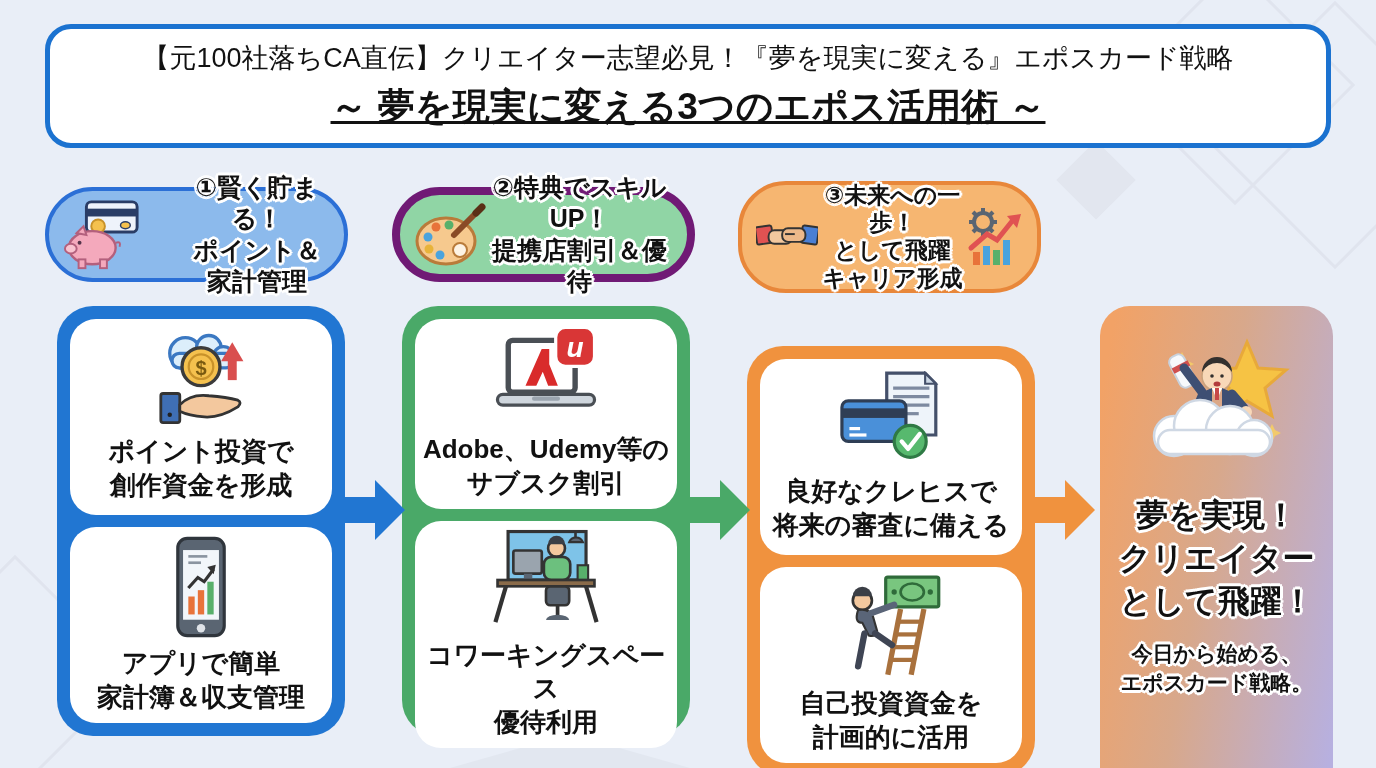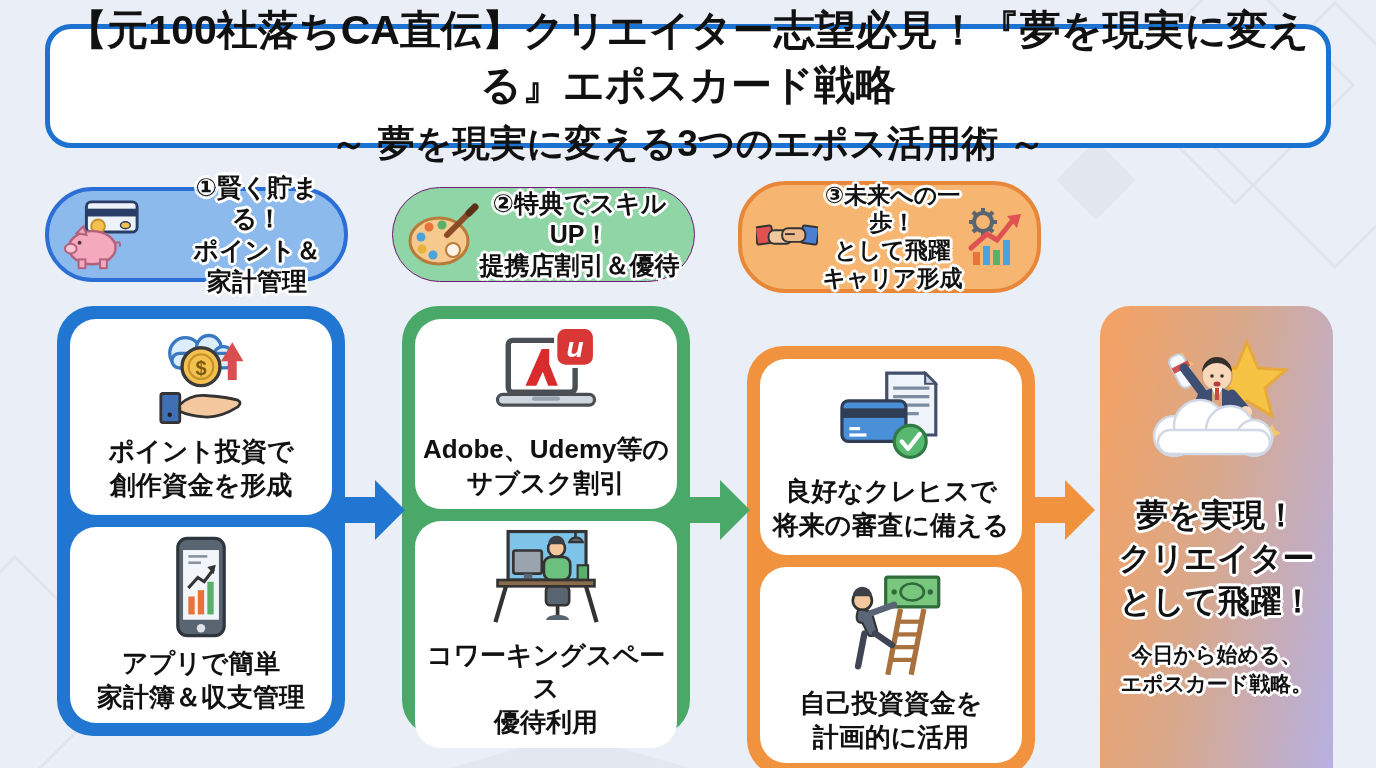--- a/index.html
+++ b/index.html
@@ -19,29 +19,29 @@
     text-shadow:-2px -2px 0 #fff, 2px -2px 0 #fff, -2px 2px 0 #fff, 2px 2px 0 #fff,
                  0 -3px 0 #fff, 0 3px 0 #fff, -3px 0 0 #fff, 3px 0 0 #fff;
   }
 
   .title-banner {
     position:absolute; left:45px; top:24px; width:1286px; height:124px;
     background:#ffffff; border:5px solid #1b72d0; border-radius:26px;
     display:flex; flex-direction:column; align-items:center; justify-content:center;
     gap:6px; text-align:center;
   }
-  .title-line1 { font-size:41px; font-weight:700; letter-spacing:0px; }
-  .title-line2 { font-size:37px; font-weight:900; }
+  .title-line1 { font-size:27px; font-weight:400; letter-spacing:0px; }
+  .title-line2 { font-size:37px; font-weight:900;text-decoration:underline; }
 
   .pill {
     position:absolute; top:187px; height:95px; width:303px;
     border-radius:48px; display:flex; align-items:center; padding:0 14px;
   }
   .pill-blue   { left:45px;  background:#8cbaec; border:4px solid #2b6fd6;gap:43px; }
-  .pill-green  { left:392px; background:#90d5a5; border:1px solid #701a75; }
+  .pill-green  { left:392px; background:#90d5a5; border:8px solid #701a75; }
   .pill-orange { left:738px; top:181px; height:112px; background:#f6b671; border:4px solid #e8873a; }
   .pill-text { flex:1; text-align:center; font-weight:900; font-size:25px; line-height:1.25; }
   .pill-orange .pill-text { font-size:23px; line-height:1.2; }
   .pill-icon { flex:0 0 auto; display:flex; align-items:center; justify-content:center; }
 
   .column {
     position:absolute; top:306px; width:288px; height:430px;
     border-radius:36px; padding:13px; display:flex; flex-direction:column; gap:12px;
   }
   .col-blue   { left:57px;  background:#2176d2; }
@@ -61,21 +61,21 @@
   .arrow3 { left:1029px; }
 
   .result-panel {
     position:absolute; left:1100px; top:306px; width:233px; height:530px;
     border-radius:30px;
     background:linear-gradient(100deg,#f2a266 5%,#d8a88b 45%,#b7b0e0 95%);
     display:flex; flex-direction:column; align-items:center; justify-content:flex-start;
     padding:18px 10px 14px;
   }
   .result-headline { font-size:32px; font-weight:900; text-align:center; line-height:1.35; margin-top:6px; }
-  .result-sub { font-size:21px; font-weight:900; text-align:center; line-height:1.4; margin-top:16px; }
+  .result-sub { font-size:21px; font-weight:900; text-align:center; line-height:1.4; margin-top:16px;font-family:Liberation Serif, serif; }
 </style>
 </head>
 <body>
 
 <div class="deco diamond-line" style="left:1150px; top:0px; width:170px; height:170px;"></div>
 <div class="deco diamond-line" style="left:1240px; top:40px; width:190px; height:190px;"></div>
 <div class="deco diamond-fill" style="left:1068px; top:152px; width:56px; height:56px;"></div>
 <div class="deco diamond-fill" style="left:1243px; top:438px; width:40px; height:40px;"></div>
 <div class="deco diamond-line" style="left:-70px; top:590px; width:170px; height:170px;"></div>
 <div class="deco bottom-tri" style="left:450px; top:734px;"></div>

